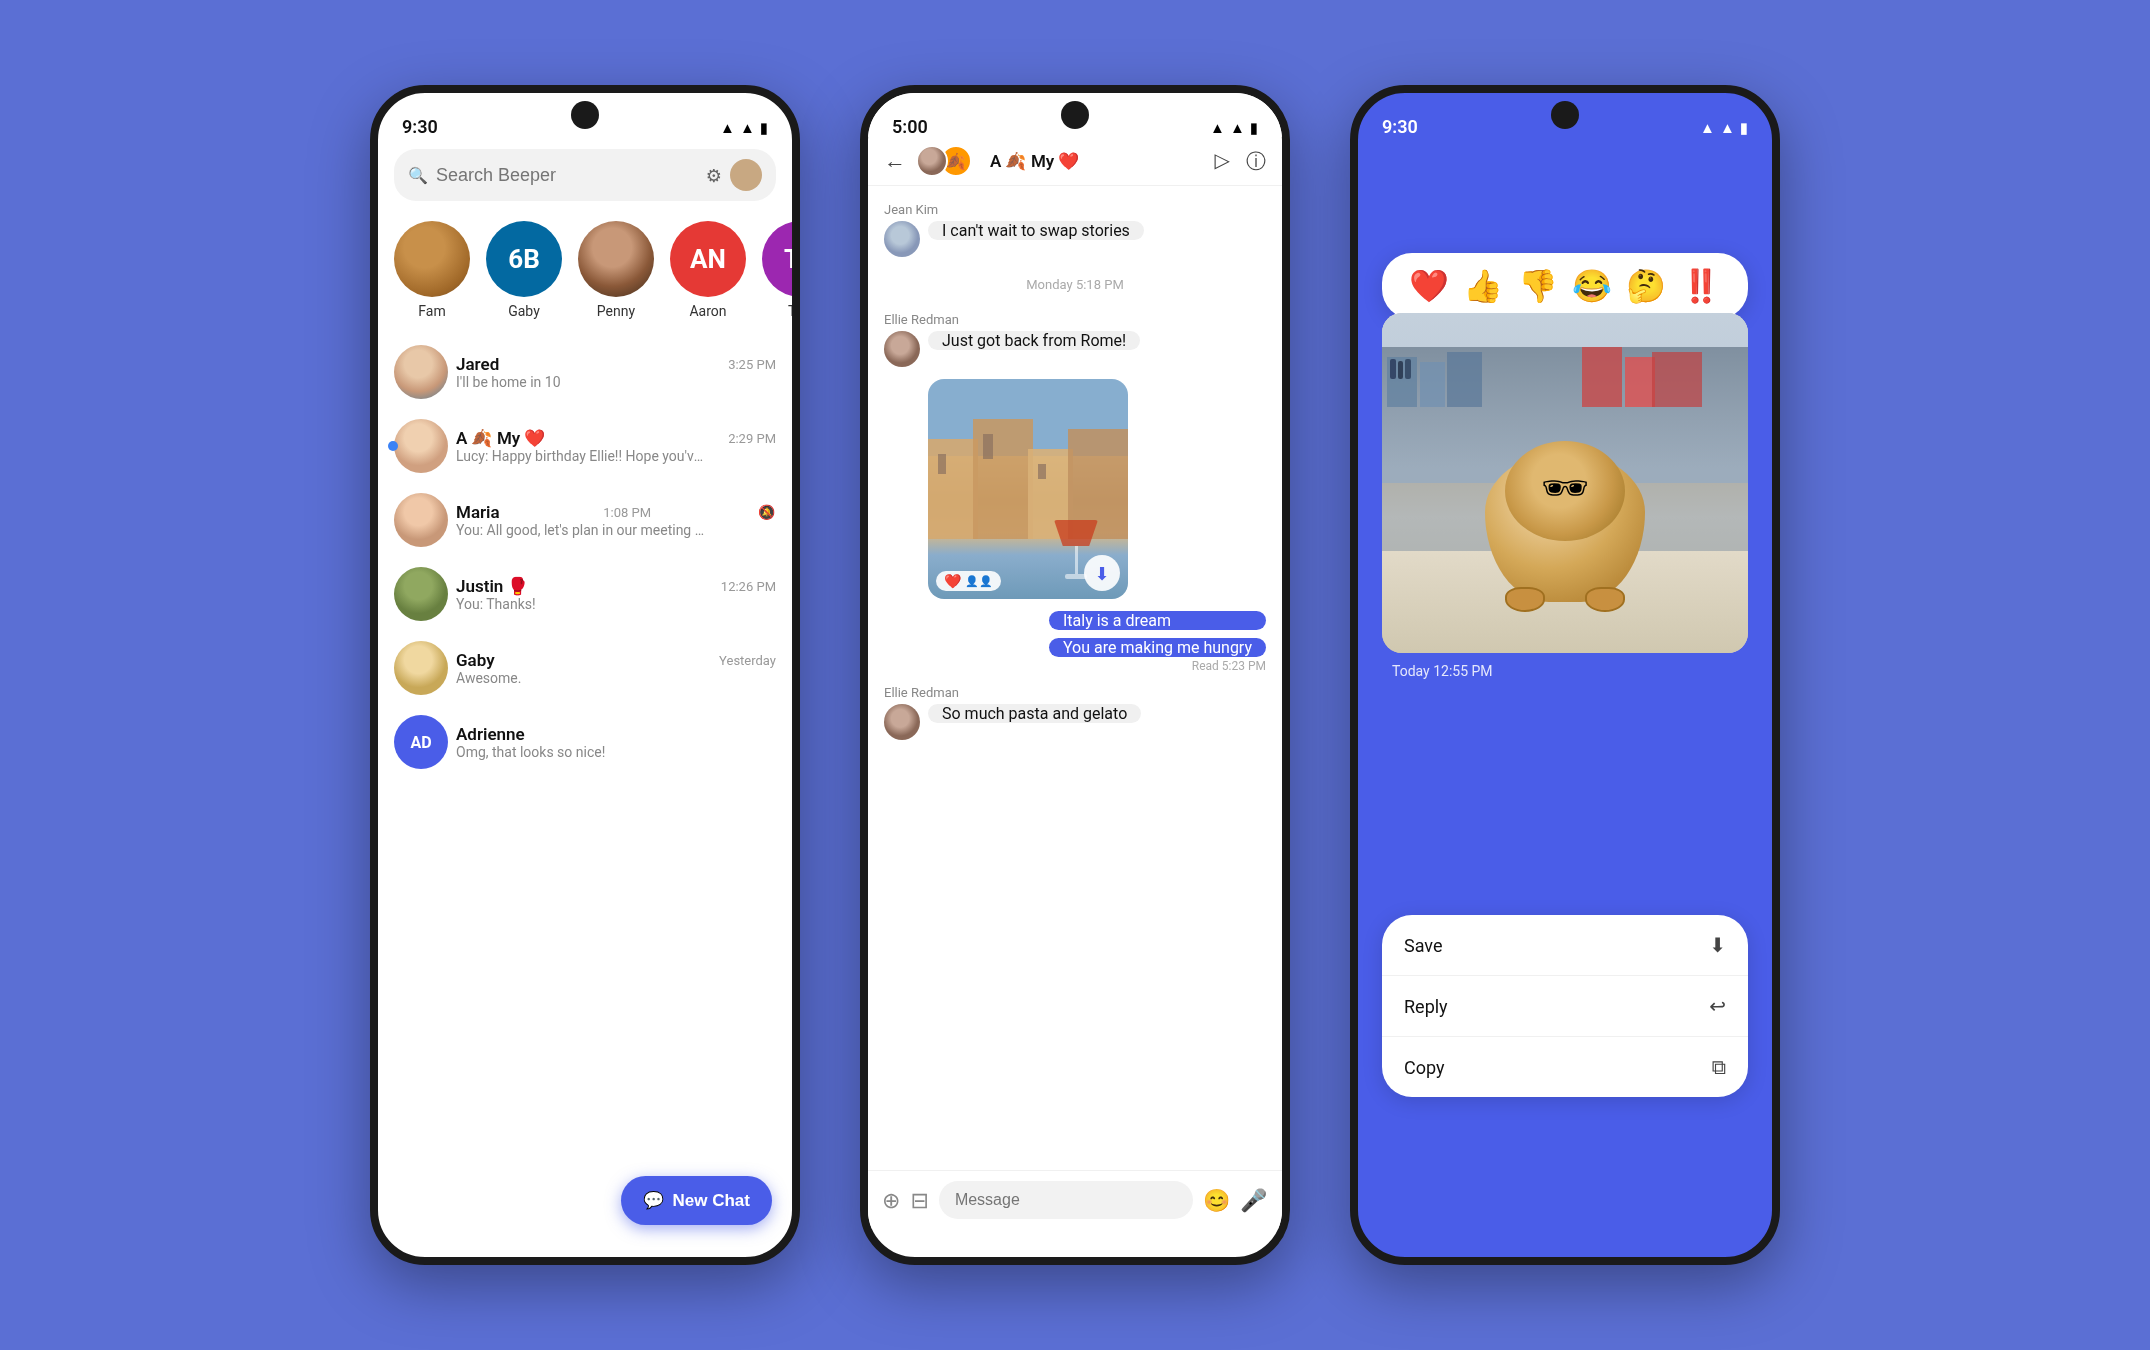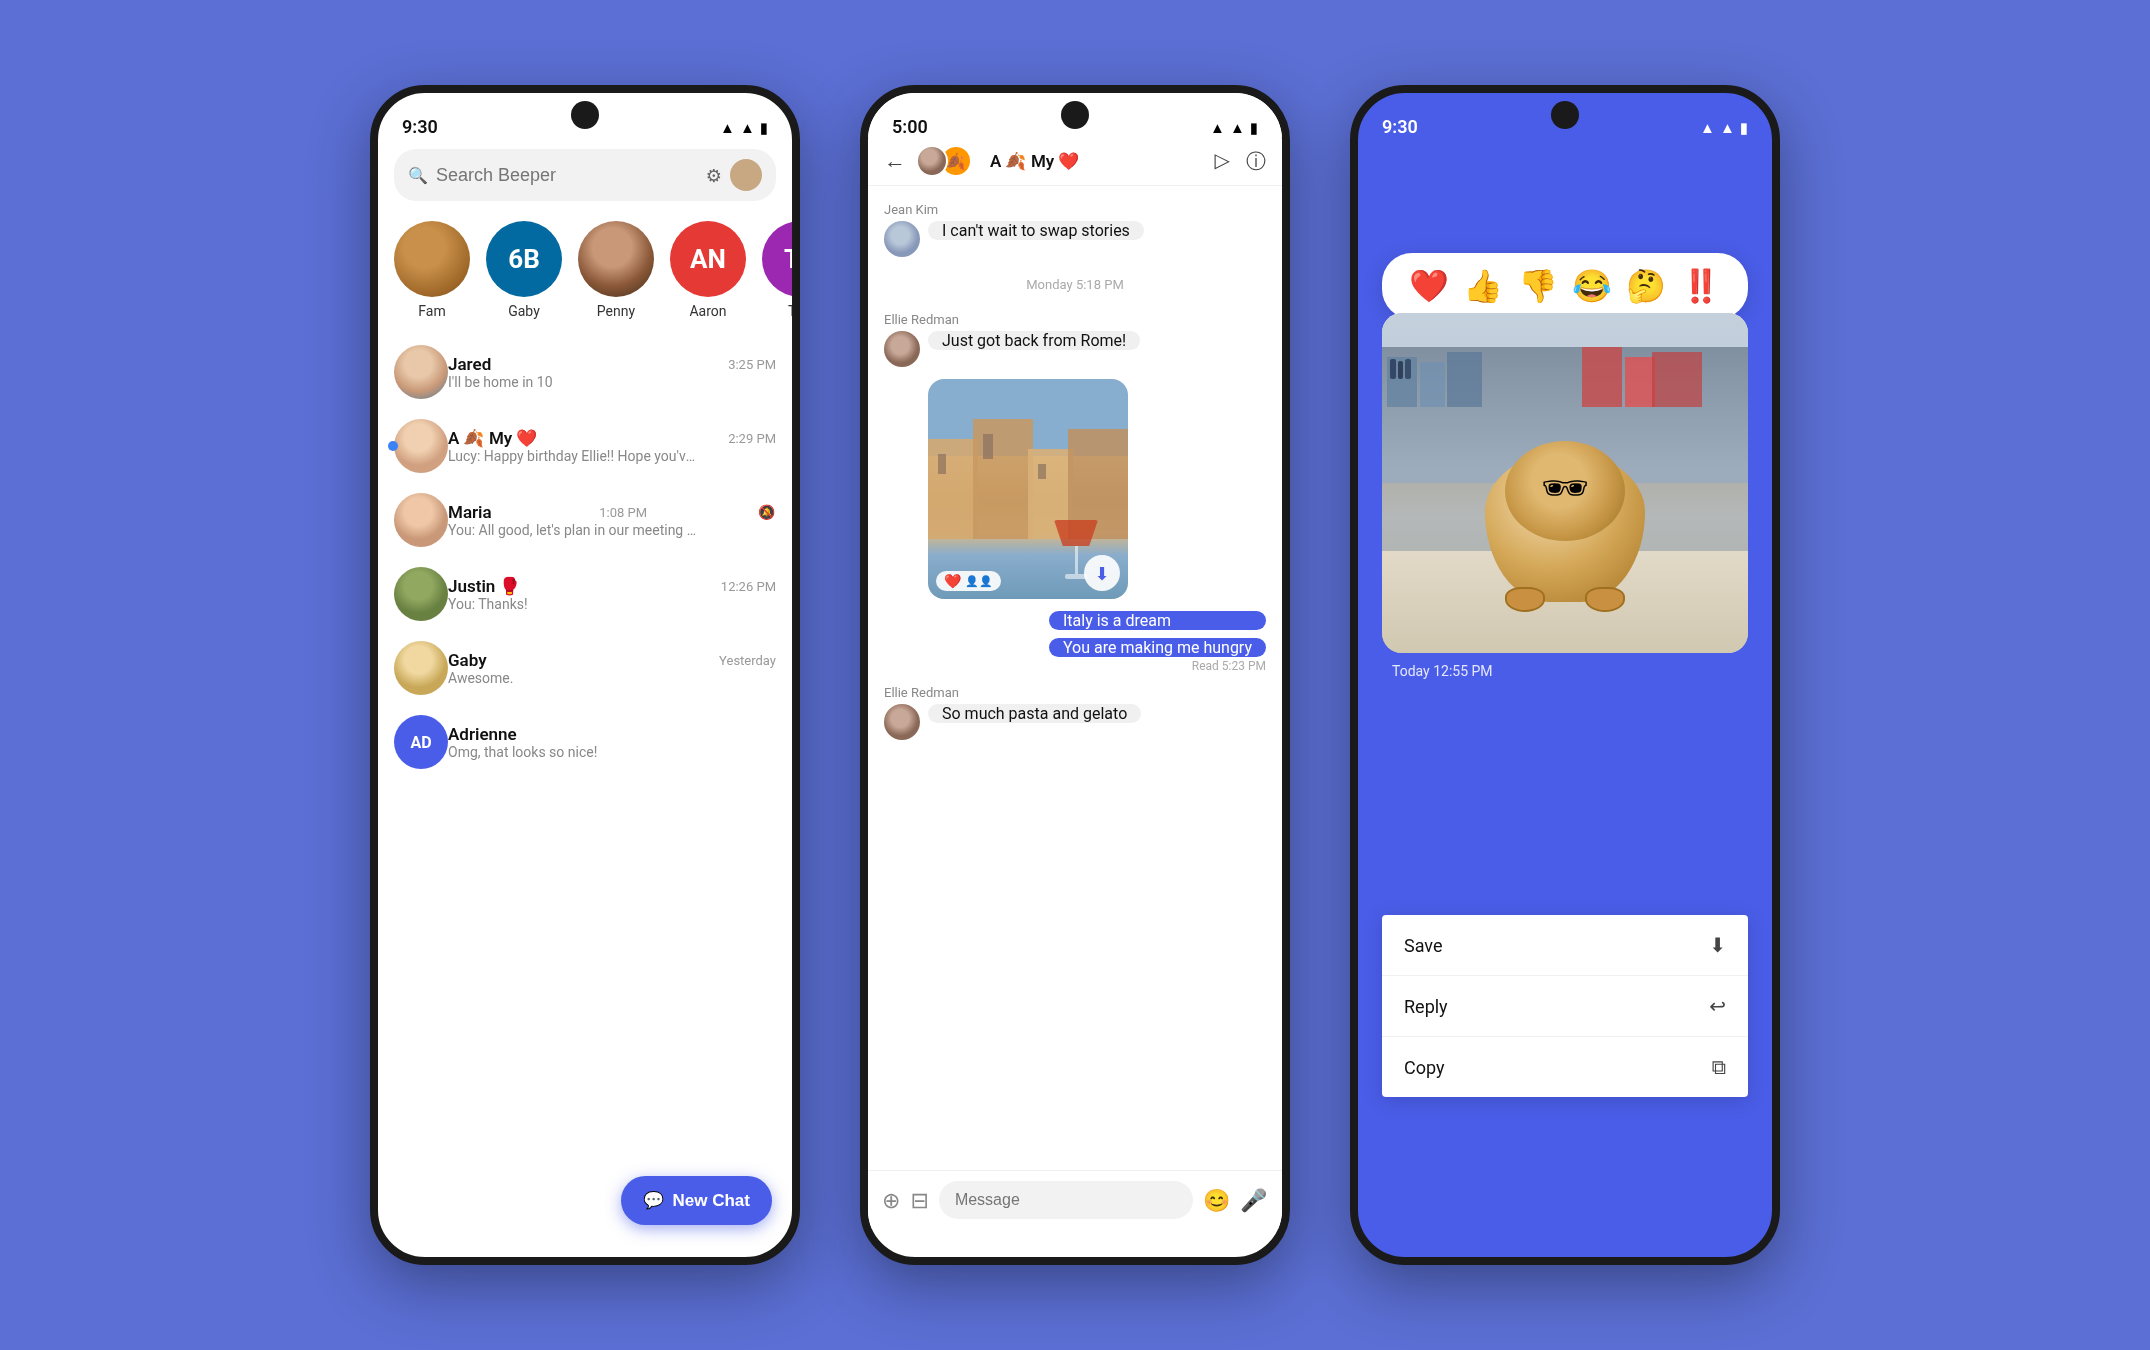--- a/index.html
+++ b/index.html
@@ -146,21 +146,21 @@
     }
 
     
     .chat-list {
       margin-top: 8px;
     }
     .chat-item {
       display: flex;
       align-items: center;
       padding: 10px 16px;
-      gap: 0;
+      gap: 8px;
       position: relative;
     }
     .chat-avatar {
       width: 54px;
       height: 54px;
       border-radius: 50%;
       flex-shrink: 0;
       overflow: hidden;
       display: flex;
       align-items: center;
@@ -415,21 +415,21 @@
       position: relative;
       background: linear-gradient(180deg, #c4d0dc 0%, #d4b888 30%, #e8e0d0 60%, #d0c8b0 100%);
     }
 
     .context-menu {
       position: absolute;
       bottom: 160px;
       left: 24px;
       right: 24px;
       background: #fff;
-      border-radius: 4px;
+      border-radius: 30px;
       overflow: hidden;
       box-shadow: 0 4px 20px rgba(0,0,0,0.15);
     }
     .context-menu-item {
       display: flex;
       align-items: center;
       justify-content: space-between;
       padding: 18px 22px;
       font-size: 18px;
       color: #111;

